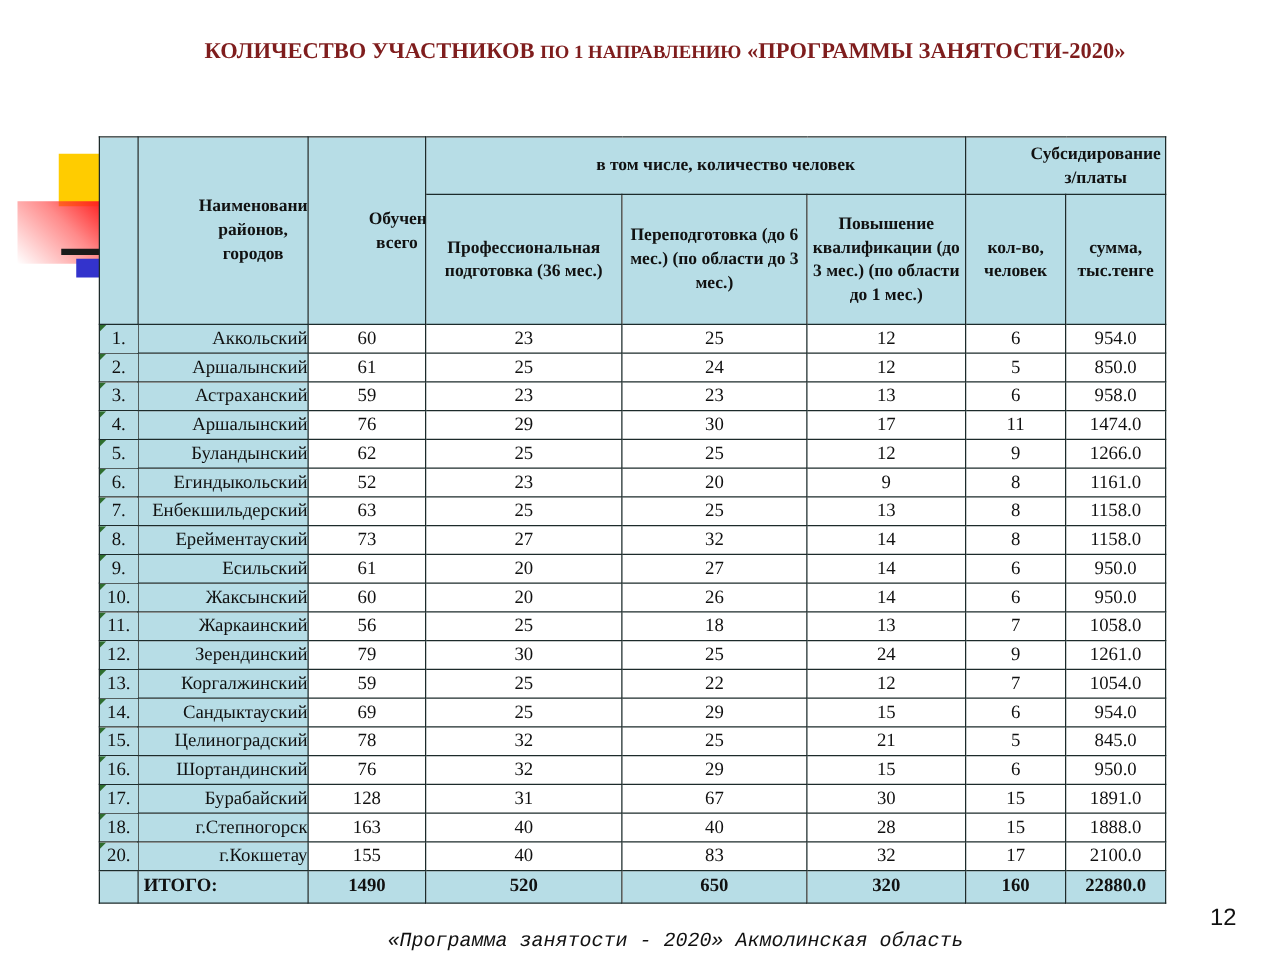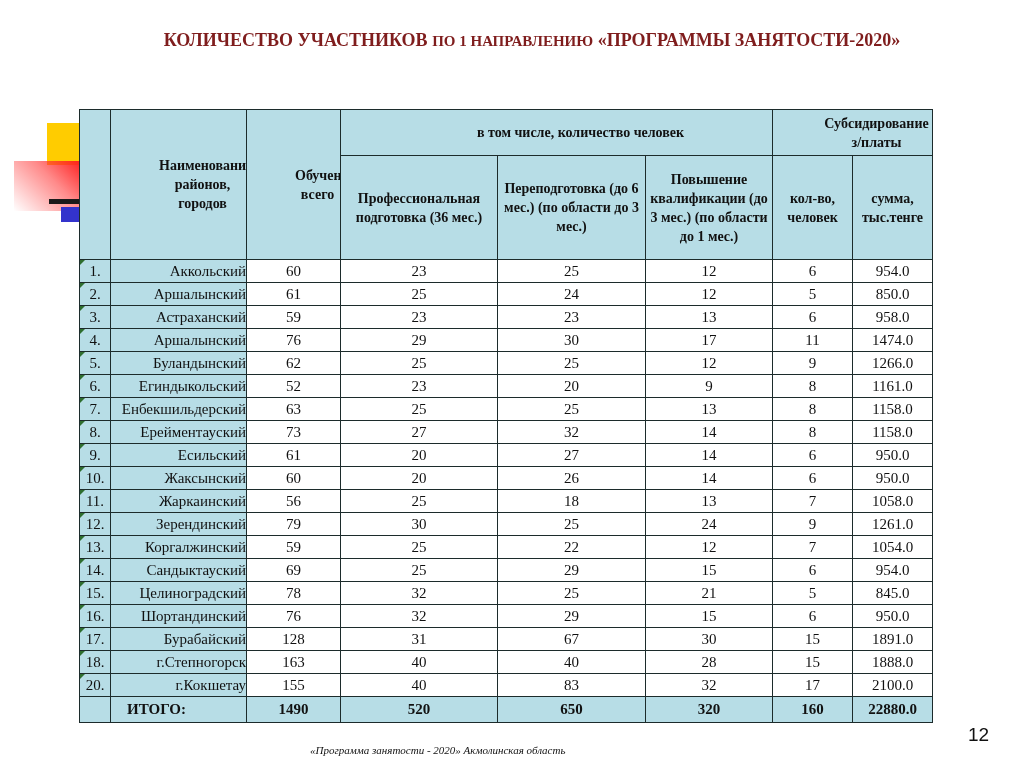--- a/index.html
+++ b/index.html
@@ -14,22 +14,22 @@
   table.main td, table.main th { border:1.5px solid #1c2b2b; padding:0; text-align:center; vertical-align:middle; overflow:hidden; white-space:nowrap; }
   table.main th { background:#b7dde6; font-weight:bold; font-size:14px; line-height:19px; white-space:normal; }
   table.main tr.hdr1 th { height:45px;padding-left:48px; }
   table.main tr.hdr2 th { height:103px; }
   table.main tr.data td { height:22px; line-height:22px; background:#ffffff; }
   table.main tr.data td.num, table.main tr.data td.name { background:#b7dde6; }
   table.main tr.data td.name { text-align:right; padding-left:4px; }
   table.main tr.data td.num { position:relative; }
   table.main tr.data td.num::before { content:""; position:absolute; left:0; top:0; width:0; height:0; border-top:5px solid #2e6e2e; border-right:5px solid transparent; }
   table.main tr.total td { height:25px; background:#b7dde6; font-weight:bold; }
-  table.main tr.total td.name { text-align:left; padding-left:16px;margin-top:12px; }
-  .footer { position:absolute; left:310px; top:744px; font-family:Liberation Serif, serif; font-style:italic; font-size:11px; color:#111; }
+  table.main tr.total td.name { text-align:left; padding-left:4px;margin-top:12px; }
+  .footer { position:absolute; left:310px; top:744px; font-family:Liberation Mono, monospace; font-style:italic; font-size:16px; color:#111; }
   .pageno { position:absolute; left:968px; top:724px; font-family:"Liberation Sans", sans-serif; font-size:19px; color:#111; }
 </style>
 </head>
 <body>
 
 <div class="deco-yellow"></div>
 <div class="deco-red"></div>
 <div class="deco-black"></div>
 <div class="deco-blue"></div>
 

